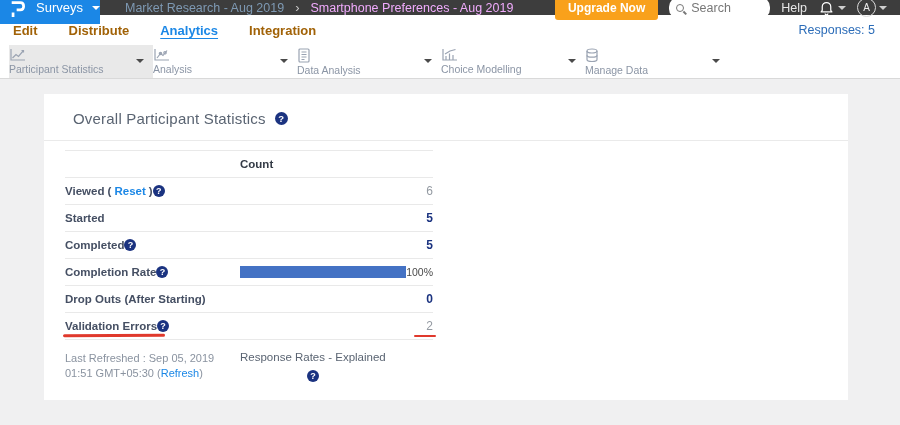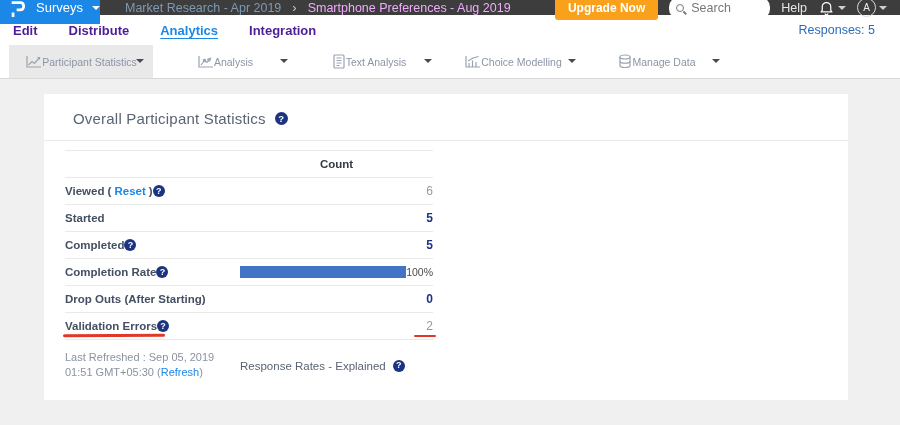--- a/index.html
+++ b/index.html
@@ -27,73 +27,73 @@
   .search-box { background:#fff; border-radius:10px; height:22px; width:101px; display:flex; align-items:center; padding:0 7px; gap:5px; }
   .search-glyph { width:8px; height:8px; border:1.5px solid #777; border-radius:50%; position:relative; flex:none; }
   .search-glyph::after { content:''; position:absolute; width:4px; height:1.5px; background:#777; transform:rotate(45deg); left:6px; top:7px; }
   .search-input { border:none; outline:none; background:transparent; width:70px; font-size:12.5px; color:#444; font-family:inherit; }
   .search-input::placeholder { color:#777; }
   .help-link { color:#e6e6e6; font-size:12.5px; cursor:pointer; }
   .bell-wrap, .avatar-wrap { display:flex; align-items:center; gap:3px; cursor:pointer; }
   .avatar { width:19px; height:19px; border-radius:50%; border:1.5px solid #d9d9d9; color:#ececec; font-size:10px; display:flex; align-items:center; justify-content:center; }
   
   .nav-row { height:30px; background:#fff; display:flex; align-items:center; padding:0 13px; }
-  .nav-item { font-size:13px; font-weight:600; color:#4c1d95; margin-right:31px; cursor:pointer; }
+  .nav-item { font-size:13px; font-weight:600; color:#a16207; margin-right:31px; cursor:pointer; }
   .nav-item.active { color:#1b87e6; text-decoration:underline; text-underline-offset:3px; }
   .responses { margin-left:auto; margin-right:12px; color:#2b6cb8; font-size:12.5px; }
   
   .toolbar { height:34px; background:#fff; border-bottom:1px solid #d9d9d9; display:flex; padding-left:9px; }
-  .tool-item { width:144px; display:flex; flex-direction:row; align-items:center; justify-content:center; position:relative; cursor:pointer; }
+  .tool-item { width:144px; display:flex; flex-direction:column; justify-content:center; position:relative; cursor:pointer; }
   .tool-item.selected { background:#e9e9e9; }
   .tool-label { font-size:10.5px; color:#8b95a5; margin-top:1px; white-space:nowrap; }
   .tool-caret { position:absolute; right:9px; top:14px; }
   .tool-icon { display:block; }
   
   .card { width:804px; height:306px; margin:15px 0 0 44px; background:#fff; padding-top:16px; }
   .card-title-row { padding-left:29px; display:flex; align-items:center; gap:9px; }
   .card-title { font-size:15px; color:#5a6472; letter-spacing:.2px; }
   .help-icon { width:13px; height:13px; border-radius:50%; background:#1b3380; color:#fff; font-size:9.5px; font-weight:bold; display:inline-flex; align-items:center; justify-content:center; flex:none; cursor:pointer; line-height:1; }
   .help-icon.sm { width:12px; height:12px; font-size:9px; }
   .title-divider { border:none; border-top:1px solid #eaeaea; margin:13px 0 0 0; }
   
   .stats-table { margin-left:21px; width:368px; border-top:1px solid #e9e9e9; margin-top:9px; }
   .t-row { display:flex; align-items:center; height:27px; border-bottom:1px solid #e9e9e9; }
   .t-label { flex:1; font-size:11.5px; font-weight:bold; color:#454f63; display:flex; align-items:center; }
-  .count-header { width:193px; text-align:center; font-size:11.5px; font-weight:bold; color:#333a45; }
+  .count-header { width:193px; font-size:11.5px; font-weight:bold; color:#333a45; }
   .t-value { width:193px; text-align:right; font-size:12px; }
   .val-accent { color:#1b3380; font-weight:bold; }
   .val-muted { color:#949aa2; }
   .reset-link { color:#1b87e6; font-weight:bold; cursor:pointer; margin:0 3px; }
   .bar-cell { width:193px; display:flex; align-items:center; gap:0; }
   .bar-fill { height:12px; background:#4472c4; flex:1; }
   .bar-label { font-size:10.5px; color:#4a4a4a; flex:none; }
   .annotated { position:relative; }
   .annotated::after { content:''; position:absolute; left:-2px; right:-8px; bottom:-5px; height:3px; background:#e0392c; border-radius:2px; transform:rotate(-0.4deg); }
   .annotated-val { position:relative; display:inline-block; }
   .annotated-val::after { content:''; position:absolute; left:-12px; right:-3px; bottom:-4px; height:2.5px; background:#e0392c; border-radius:2px; }
   
   .card-footer { display:flex; margin:10px 0 0 21px; align-items:center; }
   .refresh-block { width:175px; font-size:11px; color:#8a93a0; line-height:1.4; }
   .refresh-link { color:#1b87e6; cursor:pointer; }
-  .response-rates { display:flex; align-items:center; gap:7px; font-size:11.5px; color:#5a6472; margin-top:1px; }
+  .response-rates { display:flex; align-items:center; gap:7px; font-size:11.5px; color:#5a6472; margin-top:1px;flex-direction:column; }
 </style>
 </head>
 <body>
 
 <div class="topbar">
   <div class="logo-area">
     <svg class="logo-svg" width="20" height="24" viewBox="0 0 20 24">
       <path d="M3 6 H12.5 C17.5 6 17.5 14 12.5 14 H8.5" fill="none" stroke="#fff" stroke-width="3"></path>
       <path d="M4.5 17 V22" fill="none" stroke="#fff" stroke-width="3"></path>
     </svg>
     <span class="product-label">Surveys</span>
     <span class="caret caret-white"></span>
   </div>
   <div class="breadcrumb">
-    <span class="crumb-link">Market Research - Apr 2019</span>
+    <span class="crumb-link">Market Research - Aug 2019</span>
     <span class="crumb-sep">›</span>
     <span class="crumb-current">Smartphone Preferences - Aug 2019</span>
   </div>
   <div class="topbar-right">
     <button class="upgrade-btn">Upgrade Now</button>
     <div class="search-box">
       <span class="search-glyph"></span>
       <input class="search-input" placeholder="Search" style="">
     </div>
     <span class="help-link">Help</span>
@@ -137,21 +137,21 @@
         <circle cx="12" cy="4.8" r="1.2"></circle>
     </svg>
     <span class="tool-label">Analysis</span>
     <span class="tool-caret caret caret-dark"></span>
   </div>
   <div class="tool-item">
     <svg class="tool-icon" width="14" height="15" viewBox="0 0 14 15" fill="none" stroke="#9aa3b2" stroke-width="1.2">
       <rect x="2" y="1" width="10" height="13" rx="1"></rect>
         <path d="M4.5 4 h5 M4.5 6.5 h5 M4.5 9 h5 M4.5 11.5 h3"></path>
     </svg>
-    <span class="tool-label">Text Analysis</span>
+    <span class="tool-label">Data Analysis</span>
     <span class="tool-caret caret caret-dark"></span>
   </div>
   <div class="tool-item">
     <svg class="tool-icon" width="17" height="14" viewBox="0 0 17 14" fill="none" stroke="#9aa3b2" stroke-width="1.2">
       <path d="M2 1 V12 H16"></path>
         <path d="M5 12 V8 M8.5 12 V5.5 M12 12 V7"></path>
         <path d="M4 6 L9 3 L14.5 1.5"></path>
     </svg>
     <span class="tool-label">Choice Modelling</span>
     <span class="tool-caret caret caret-dark"></span>

